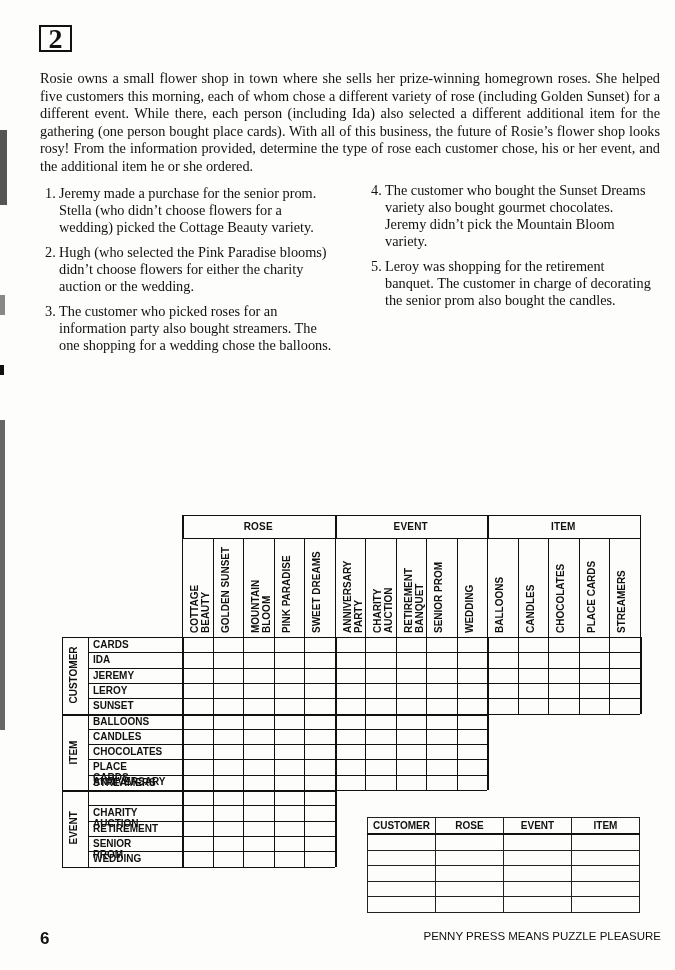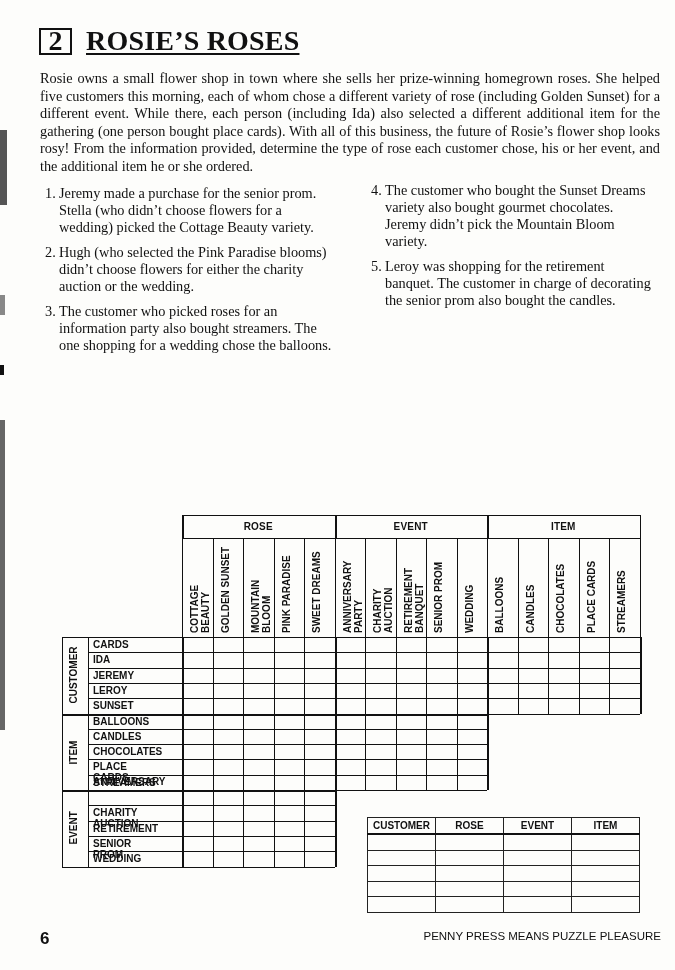--- a/index.html
+++ b/index.html
@@ -33,21 +33,20 @@
 </head>
 <body>
 
 <div class="scanbar" style="top:130px;height:75px;"></div>
 <div class="scanbar" style="top:295px;height:20px;width:5px;background:#888;"></div>
 <div class="scanbar" style="top:365px;height:10px;width:4px;background:#111;"></div>
 <div class="scanbar" style="top:420px;height:310px;width:5px;background:#666;"></div>
 
 <div class="title-wrap">
   <div class="puzzle-num serif">2</div>
-  <div class="puzzle-title serif">ROSIE’S ROSES</div>
 </div>
 
 <div class="intro serif">Rosie owns a small flower shop in town where she sells her prize-winning homegrown roses. She helped five customers this morning, each of whom chose a different variety of rose (including Golden Sunset) for a different event. While there, each person (including Ida) also selected a different additional item for the gathering (one person bought place cards). With all of this business, the future of Rosie’s flower shop looks rosy! From the information provided, determine the type of rose each customer chose, his or her event, and the additional item he or she ordered.</div>
 
 <div class="clues serif" style="left:45px; top:185px; width:290px;">
   <div class="clue">
       <span class="n">1.</span>
       <span class="t">Jeremy made a purchase for the senior prom. Stella (who didn’t choose flowers for a wedding) picked the Cottage Beauty variety.</span>
     </div>
   <div class="clue">

